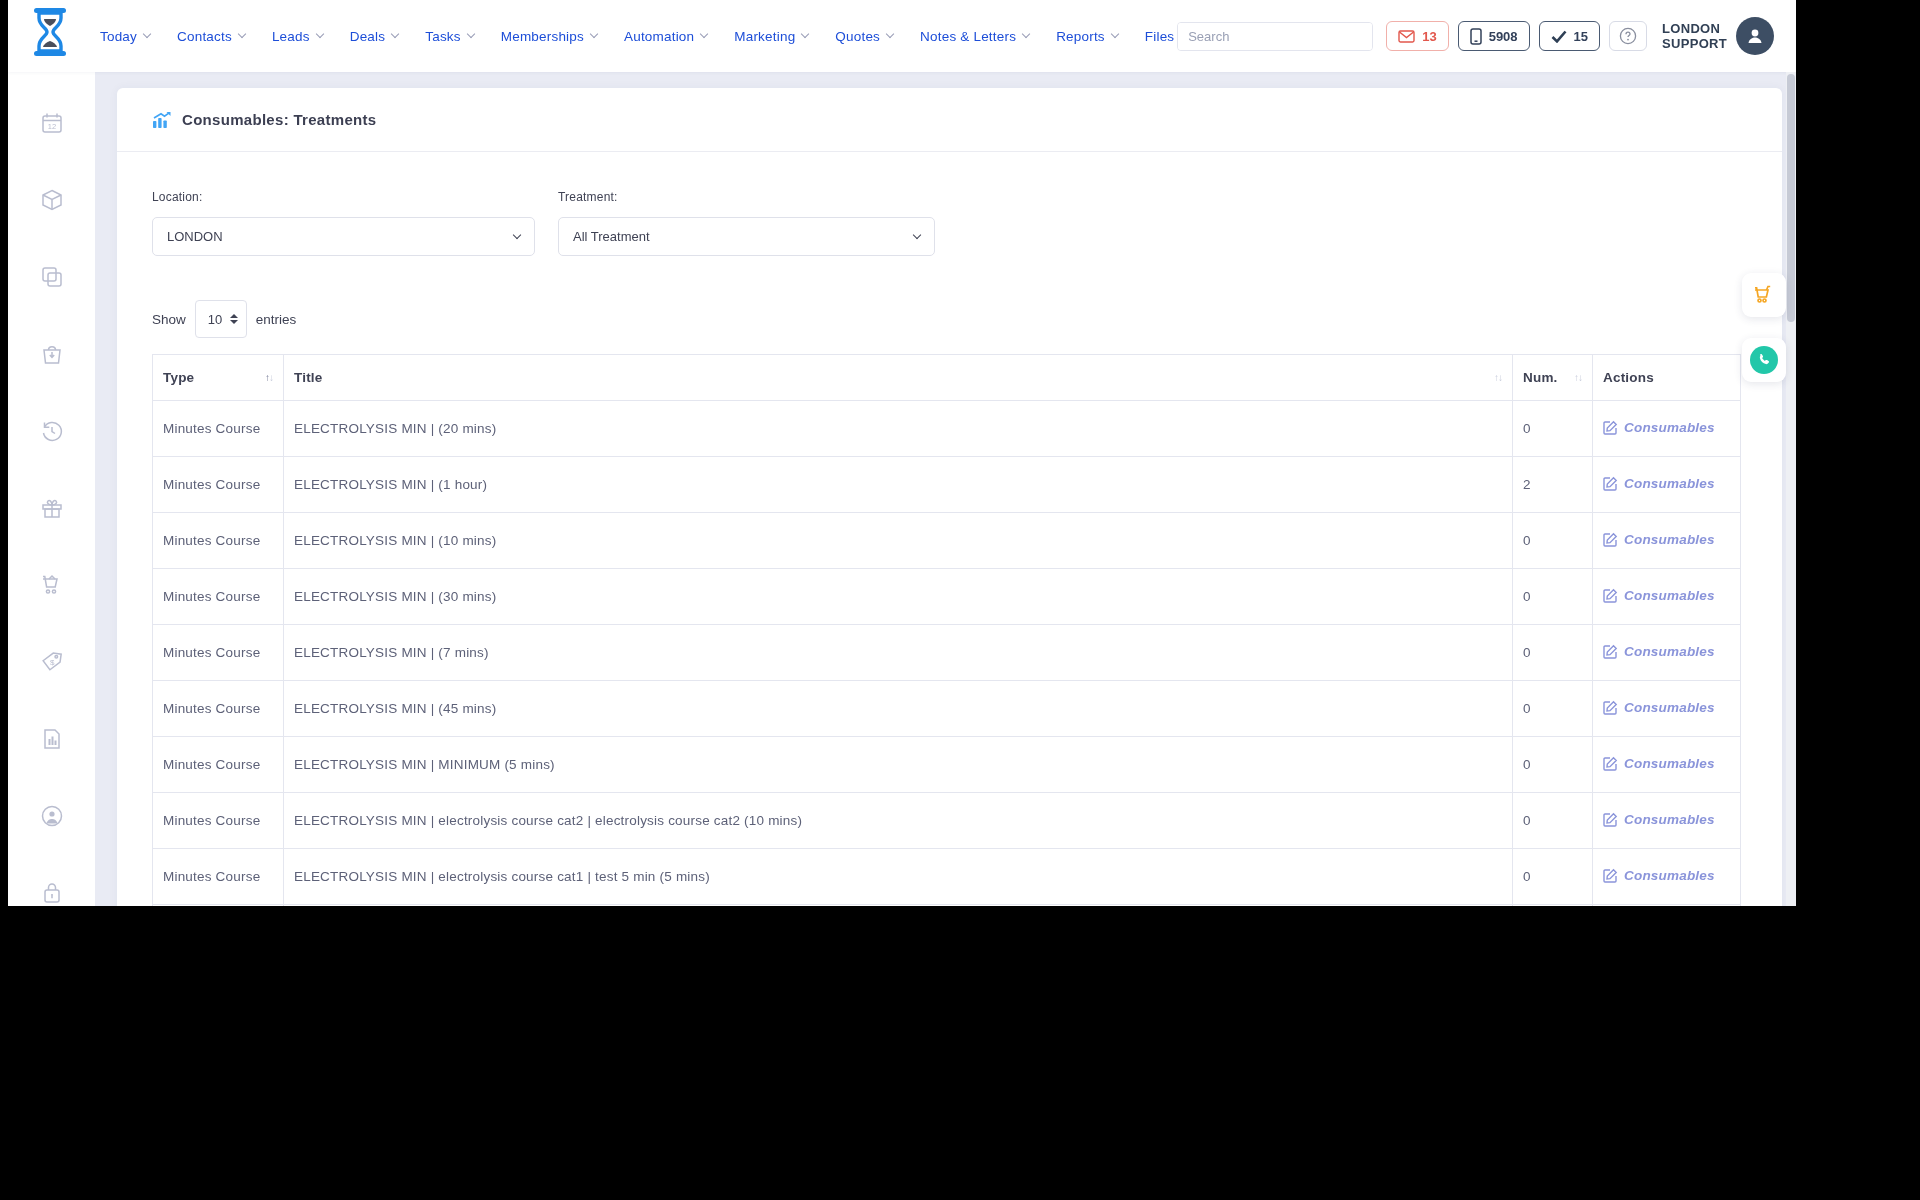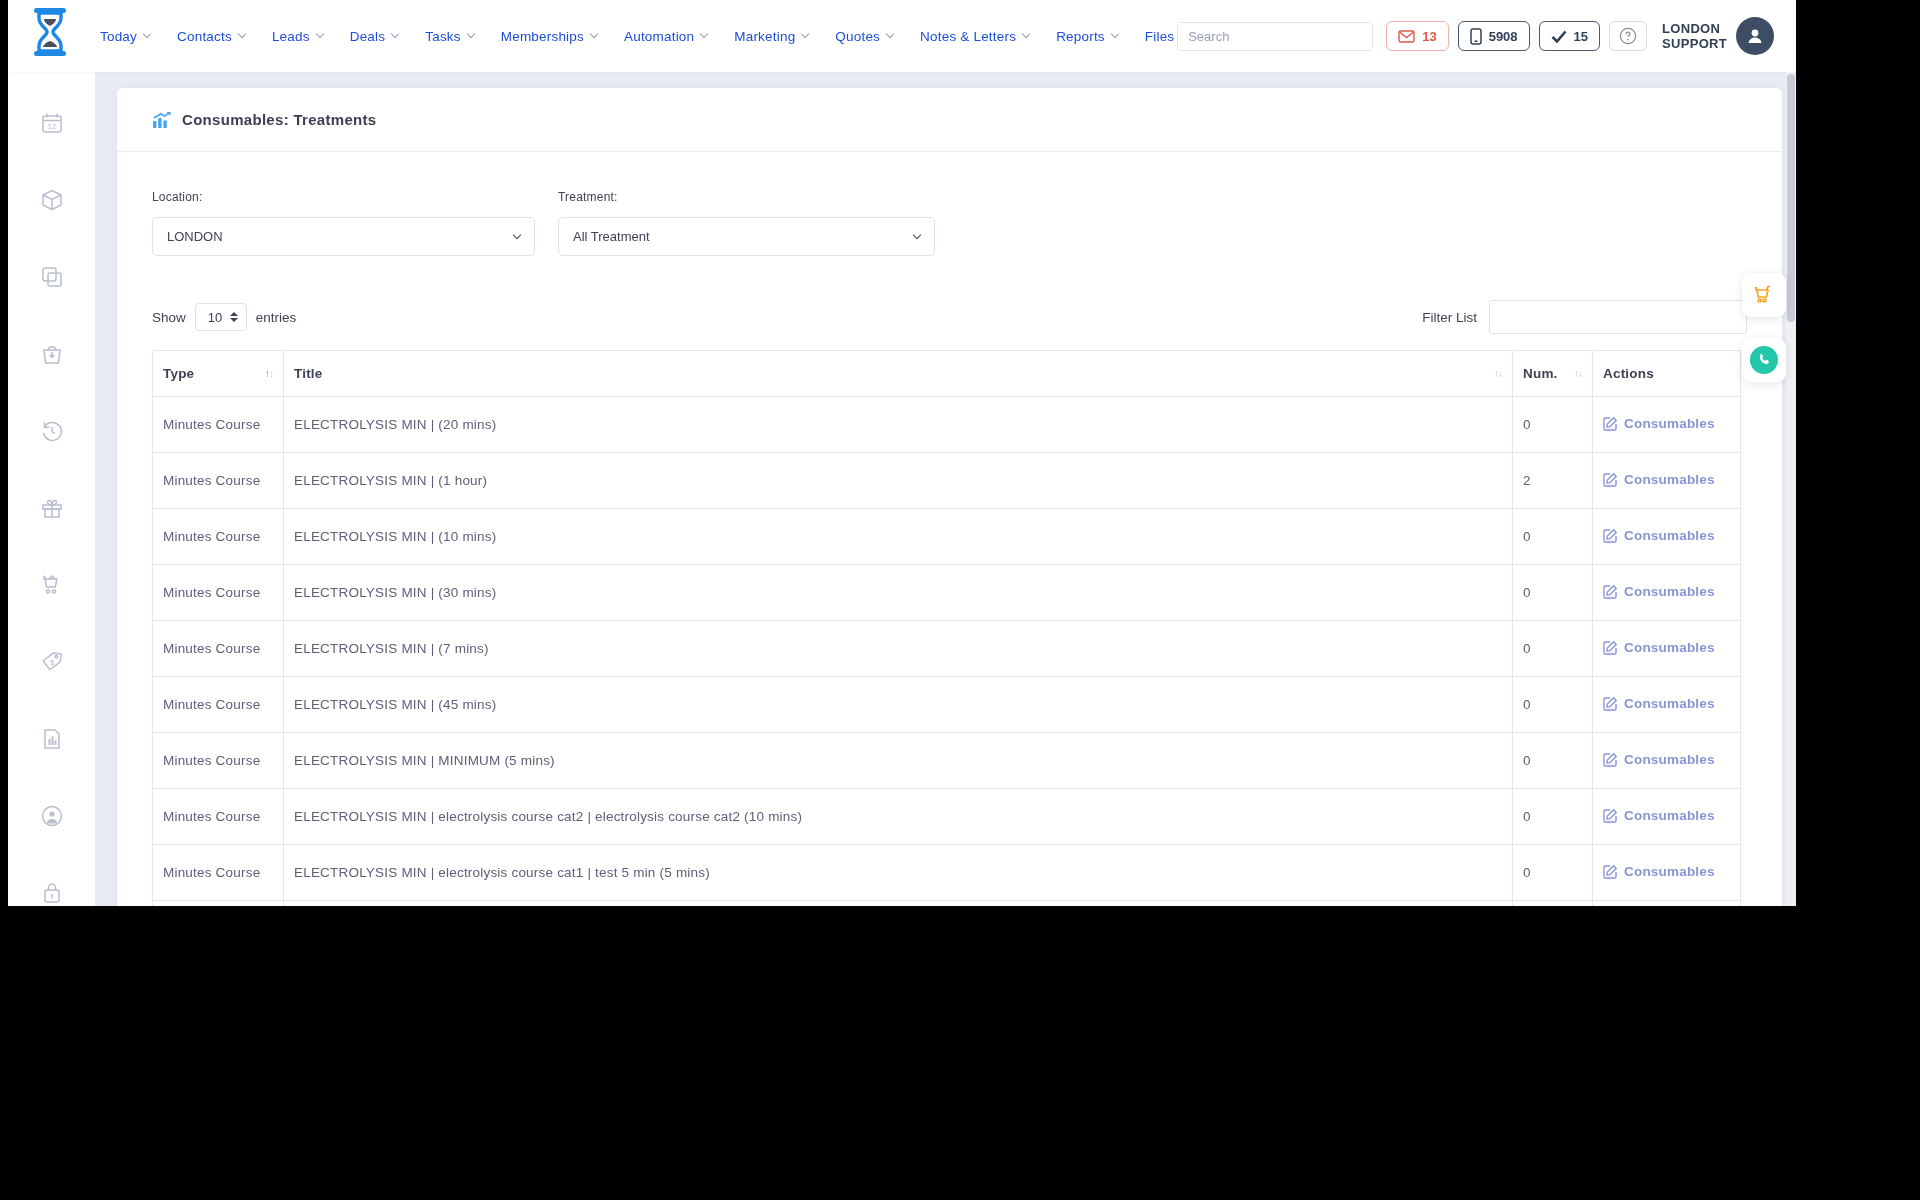--- a/index.html
+++ b/index.html
@@ -55,21 +55,21 @@
   .filter-group { display:flex; flex-direction:column; }
   .filter-label { font-size:12px; color:#3f4254; letter-spacing:.2px; margin-bottom:13px; }
   .select { height:39px; border:1px solid #dfe1ea; border-radius:5px; background:#fff;
     display:flex; align-items:center; padding:0 14px; font-size:13px; color:#3f4254; cursor:pointer; }
   .select .chev { border-color:#3f4254; margin-left:auto; }
   .select.loc { width:383px; }
   .select.treat { width:377px; }
 
   .list-controls { display:flex; align-items:center; margin-top:44px; margin-bottom:16px; }
   .show-wrap { display:flex; align-items:center; gap:9px; font-size:13.5px; color:#3f4254; }
-  .mini-select { width:52px; height:28px; border:1px solid #dfe1ea; border-radius:4px;
+  .mini-select { width:52px; height:38px; border:1px solid #dfe1ea; border-radius:4px;
     display:flex; align-items:center; padding:0 8px 0 12px; cursor:pointer; font-size:13px; color:#3f4254; }
   .spinner { margin-left:auto; display:flex; flex-direction:column; gap:2px; }
   .spinner i { width:0; height:0; border-left:4px solid transparent; border-right:4px solid transparent; }
   .spinner .up { border-bottom:4px solid #3f4254; }
   .spinner .down { border-top:4px solid #3f4254; }
   .filter-list { margin-left:auto; display:flex; align-items:center; gap:12px; }
   .filter-list-label { font-size:13.5px; color:#3f4254; }
   .filter-list input { width:258px; height:34px; border:1px solid #dfe1ea; border-radius:3px;
     outline:none; padding:0 10px; font-size:13px; color:#3f4254;
     font-family:"Liberation Sans", sans-serif; }
@@ -78,21 +78,21 @@
   table.data th, table.data td { border:1px solid #e4e6ef; font-size:13.5px; text-align:left;
     padding:0 10px; }
   table.data th { height:46px; color:#3f4254; font-weight:bold; letter-spacing:.2px; }
   table.data td { height:56px; color:#5d6178; letter-spacing:.2px; }
   col.c-type { width:131px; } col.c-title { width:1229px; } col.c-num { width:80px; }
   col.c-actions { width:148px; }
   .th-inner { display:flex; align-items:center; cursor:pointer; }
   .sort { margin-left:auto; font-size:10px; letter-spacing:-1px; color:#c6cada; white-space:nowrap; }
   .sort .on { color:#6e7390; }
   .action-link { display:inline-flex; align-items:center; gap:6px; color:#8a94da; font-weight:bold;
-    font-size:13.5px; text-decoration:none; cursor:pointer; letter-spacing:.2px; }
+    font-size:13.5px; text-decoration:none; cursor:pointer; letter-spacing:.2px;font-style:italic; }
   tr.sliver td { border-bottom:0; }
 
   
   .float-btn { position:absolute; width:44px; height:44px; background:#fff; border-radius:9px;
     box-shadow:0 2px 8px rgba(40,50,90,.12); display:flex; align-items:center; justify-content:center;
     cursor:pointer; z-index:6; border:0; }
   .float-cart { left:1734px; top:273px; }
   .float-phone { left:1734px; top:338px; }
   .wa-circle { width:28px; height:28px; border-radius:50%; background:#22c7a9; display:flex;
     align-items:center; justify-content:center; }
@@ -329,24 +329,20 @@
           <div class="show-wrap">
             <span>Show</span>
             <div class="mini-select">
               <span>10</span>
               <span class="spinner">
                   <i class="up"></i>
                   <i class="down"></i>
                 </span>
             </div>
             <span>entries</span>
-          </div>
-          <div class="filter-list">
-            <span class="filter-list-label">Filter List</span>
-            <input type="text" style="">
           </div>
         </div>
 
         <table class="data">
           <colgroup>
               <col class="c-type">
               <col class="c-title">
               <col class="c-num">
               <col class="c-actions">
             </colgroup>

